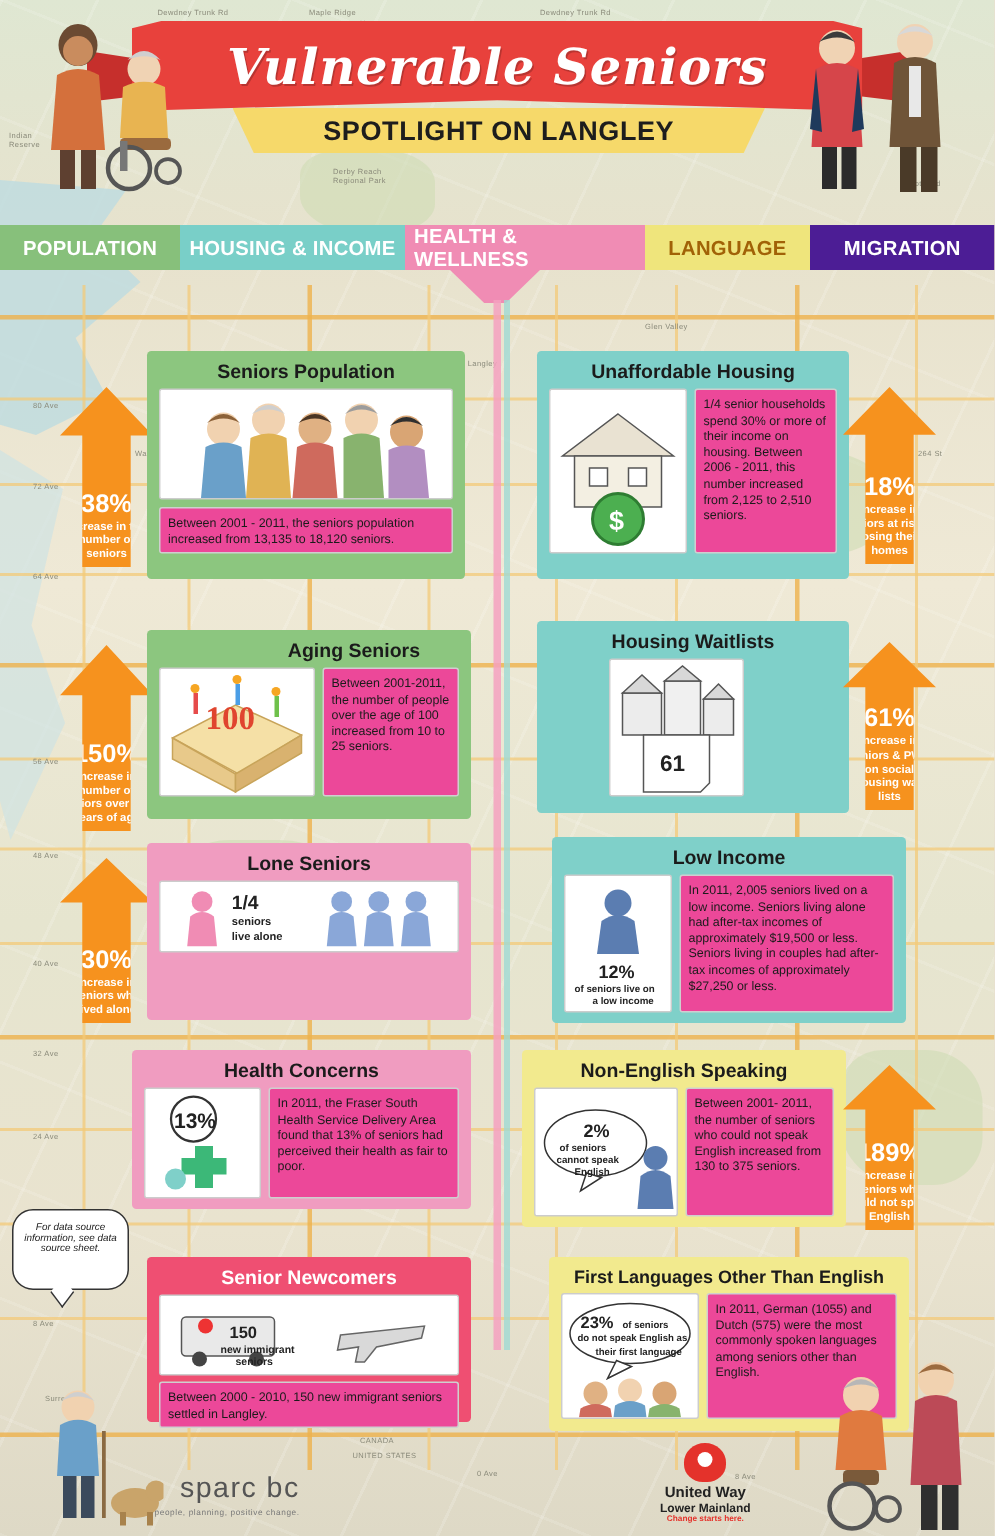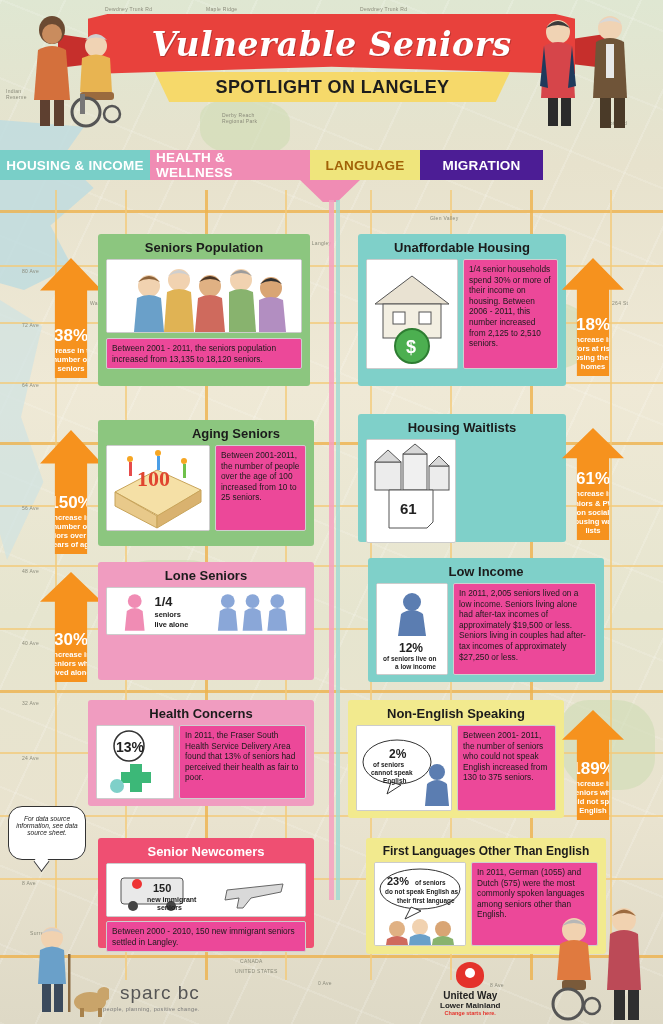--- a/index.html
+++ b/index.html
@@ -281,20 +281,21 @@
       <path d="M70 18 q12 -13 24 0 q-12 -6 -24 0z" fill="#d8d8d8"></path>
       <path d="M68 36 q14 -8 28 0 l3 56 -34 0z" fill="#6f5438"></path>
       <rect x="78" y="38" width="8" height="34" fill="#e8e8e8"></rect>
       <rect x="72" y="92" width="11" height="30" fill="#4a3a28"></rect>
       <rect x="86" y="92" width="11" height="30" fill="#4a3a28"></rect>
     </svg>
   </div>
 </div>
 
 <div class="navbar">
+  <div class="tab population">POPULATION</div>
   <div class="tab housing">HOUSING &amp; INCOME</div>
   <div class="tab health">HEALTH &amp; WELLNESS</div>
   <div class="tab language">LANGUAGE</div>
   <div class="tab migration">MIGRATION</div>
 </div>
 <div class="funnel"></div>
 <div class="spine"></div>
 <div class="spine2"></div>
 
 <div class="arrow arrow-up" style="left:40px;top:258px;width:62px;height:120px;">
@@ -441,21 +442,21 @@
   </div>
 </div>
 <div class="arrow arrow-up" style="left:562px;top:258px;width:62px;height:118px;">
   <div class="big">18%</div>
   <div class="small">increase in seniors at risk of losing their homes</div>
 </div>
 
 <div class="card teal" style="left:358px;top:414px;width:208px;height:128px;">
   <h3>Housing Waitlists</h3>
   <div style="display:flex;gap:5px;">
-    <div class="ill" style="width:90px;height:104px;">
+    <div class="ill" style="width:90px;height:92px;margin-left:40px;">
       <svg width="88" height="90" viewBox="0 0 88 90">
         <rect width="88" height="90" fill="#fff"></rect>
         <rect x="8" y="22" width="26" height="28" fill="#ececec" stroke="#555"></rect>
         <path d="M8 22 L21 10 L34 22z" fill="#d8d8d8" stroke="#555"></path>
         <rect x="36" y="14" width="24" height="36" fill="#f0f0f0" stroke="#555"></rect>
         <path d="M36 14 L48 4 L60 14z" fill="#d8d8d8" stroke="#555"></path>
         <rect x="62" y="26" width="20" height="24" fill="#ececec" stroke="#555"></rect>
         <path d="M62 26 L72 16 L82 26z" fill="#d8d8d8" stroke="#555"></path>
         <path d="M22 50 h44 v32 l-6 6 -38 0z" fill="#fff" stroke="#555"></path>
         <text x="33" y="74" font-size="15" font-weight="bold" fill="#222" font-family="Liberation Sans, sans-serif">61</text>

